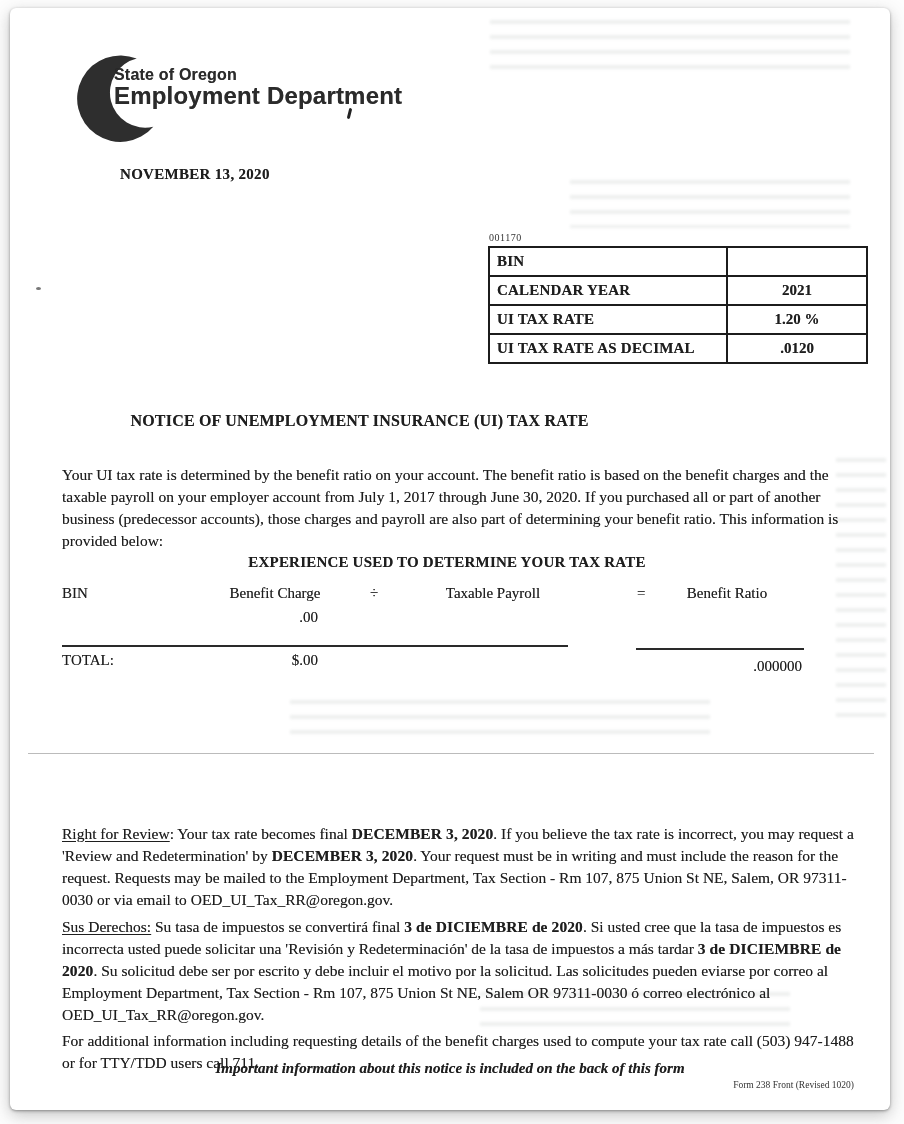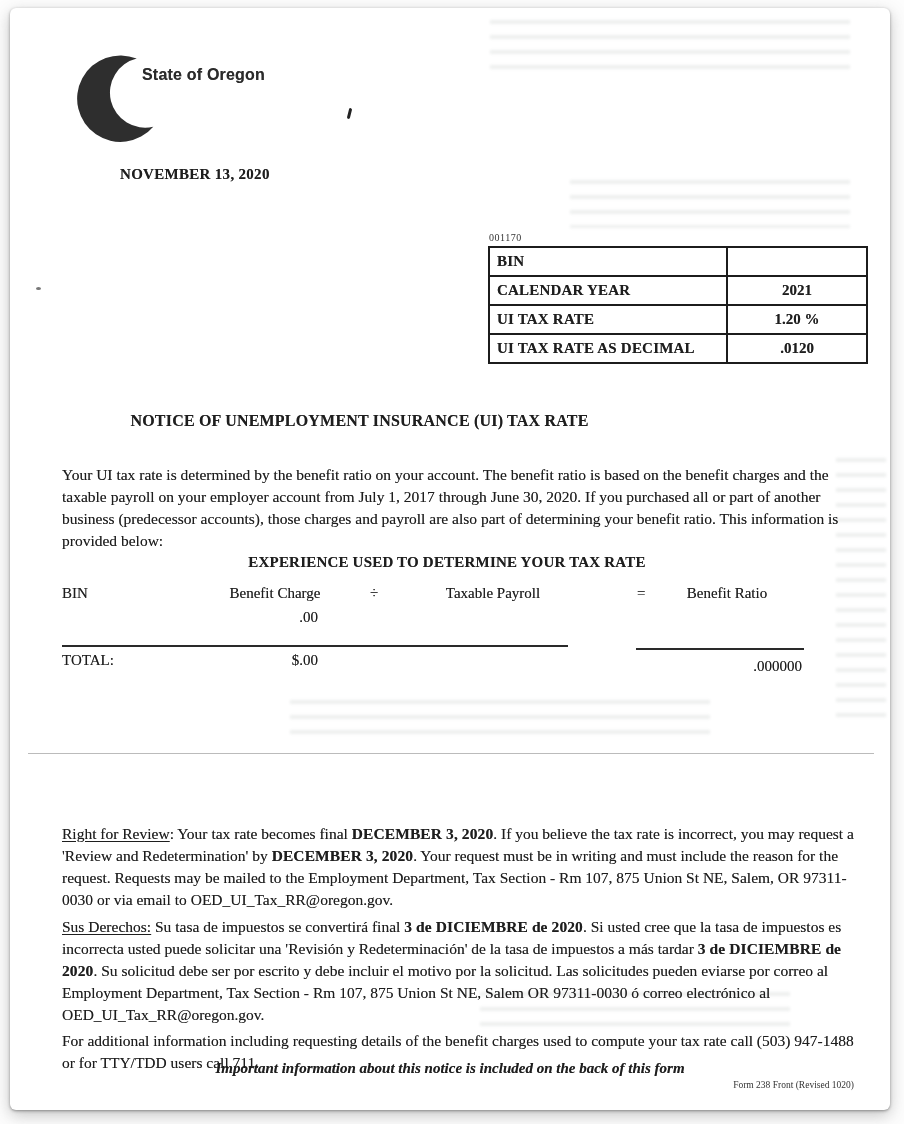--- a/index.html
+++ b/index.html
@@ -10,21 +10,21 @@
     font-family:"Liberation Serif","DejaVu Serif",serif;
     color:#1e1e1e;
   }
   .sheet *{box-sizing:border-box;}
   .abs{position:absolute;}
   .scan{text-shadow:0 0 .6px rgba(20,20,20,.55);}
 
   
   .logo-crescent{left:62px;top:46px;width:100px;height:92px;}
   .logo-text{left:104px;top:58px;font-family:"Liberation Sans","DejaVu Sans",sans-serif;color:#2b2b2b;}
-  .logo-line1{font-size:16px;font-weight:700;letter-spacing:.2px;line-height:17px;margin-left:28px;}
+  .logo-line1{font-size:16px;font-weight:700;letter-spacing:.2px;line-height:17px;}
   .logo-line2{font-size:24px;font-weight:700;letter-spacing:.2px;line-height:26px;}
 
   
   .address{right:32px;top:44px;text-align:right;font-size:15px;font-weight:600;line-height:21px;}
 
   .date{left:110px;top:158px;font-size:15px;font-weight:700;letter-spacing:.3px;}
 
   
   .doc-number{left:479px;top:224px;font-size:10px;letter-spacing:.5px;color:#333;}
   .rate-table{left:478px;top:238px;width:380px;border-collapse:collapse;font-size:15px;font-weight:700;}
@@ -82,20 +82,21 @@
   <div class="abs bleed" style="left:280px;top:692px;width:420px;height:44px;"></div>
   <div class="abs bleed" style="left:470px;top:984px;width:310px;height:36px;"></div>
   <div class="abs tick-mark"></div>
   <div class="abs dot-mark"></div>
 
   <svg class="abs logo-crescent" viewBox="0 0 100 100">
     <path d="M66,5 A47,47 0 1 0 84,79 A38,38 0 1 1 66,5 Z" fill="#2e2e2e"></path>
   </svg>
   <div class="abs logo-text">
     <div class="logo-line1 scan">State of Oregon</div>
+    <div class="logo-line2 scan">Employment Department</div>
   </div>
 
 
   <div class="abs date scan">NOVEMBER 13, 2020</div>
 
   <div class="abs doc-number">001170</div>
   <table class="abs rate-table scan">
     <tbody>
       <tr>
         <td class="lbl">BIN</td>

